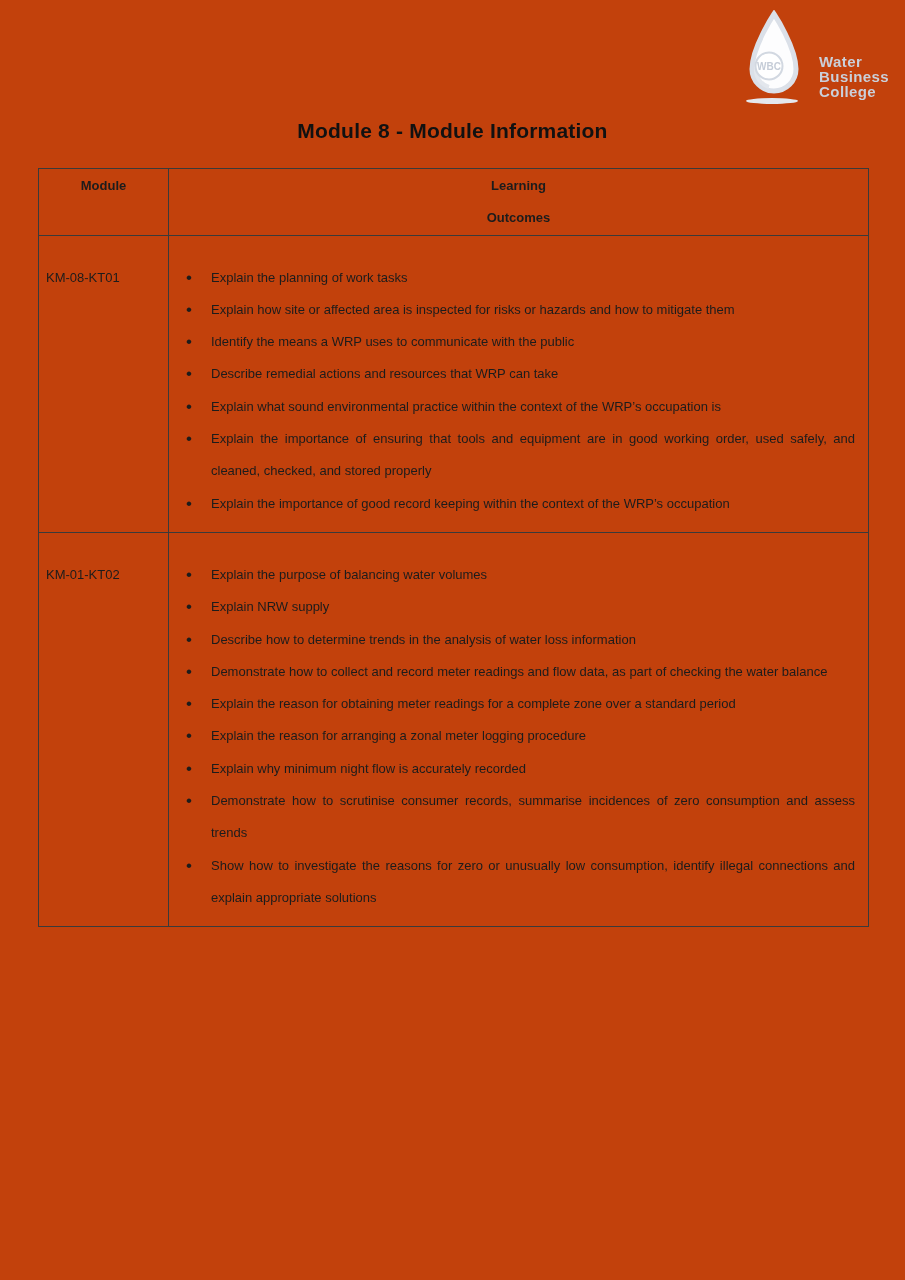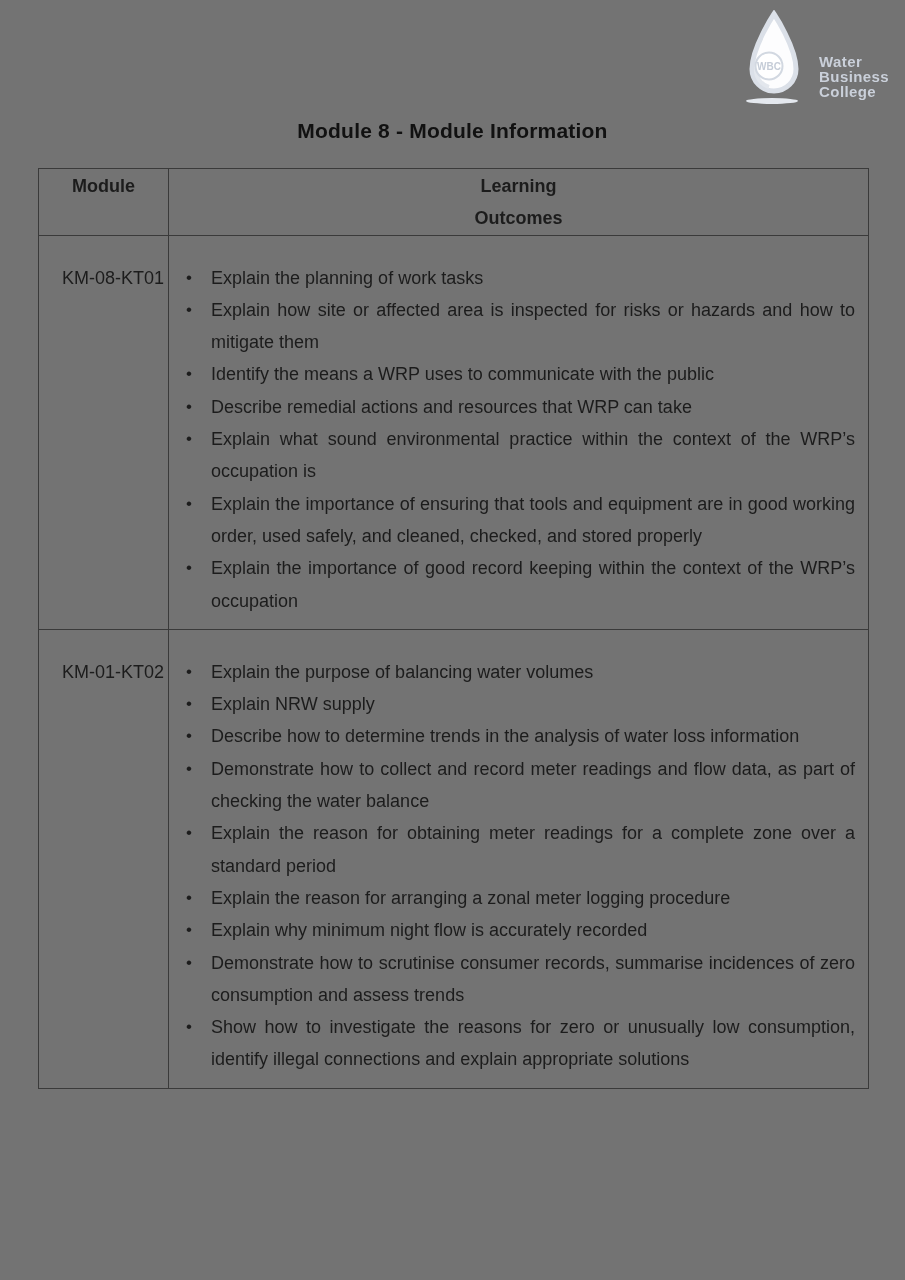--- a/index.html
+++ b/index.html
@@ -5,21 +5,21 @@
   * { margin: 0; padding: 0; box-sizing: border-box; }
   html, body { background: #ffffff; }
   body {
     font-family: "Liberation Sans", "DejaVu Sans", sans-serif;
     color: #1c1c1c;
   }
   .page {
     position: relative;
     width: 905px;
     height: 1280px;
-    background: #737373;
+    background: #c2410c;
     overflow: hidden;
   }
 
   
   .logo {
     position: absolute;
     top: 10px;
     right: 16px;
     display: flex;
     align-items: flex-end;
@@ -53,21 +53,21 @@
     position: absolute;
     top: 168px;
     left: 38px;
     width: 830px;
     border-collapse: collapse;
     table-layout: fixed;
   }
   .info-table th, .info-table td {
     border: 1.5px solid #3a3a3a;
     vertical-align: top;
-    font-size: 18px;
+    font-size: 13px;
     margin-left: 19px;
   }
   .info-table col.c-module   { width: 130px; }
   .info-table col.c-outcomes { width: 700px; }
 
   th.module-header {
     height: 64px;
     font-weight: bold;
     text-align: center;
     line-height: 32px;
@@ -76,21 +76,21 @@
   th.outcomes-header {
     font-weight: bold;
     text-align: center;
     line-height: 32.3px;
     padding-top: 1px;
   }
 
   td.module-cell {
     padding: 26px 4px 12px 7px;
     line-height: 32.3px;
-    text-align: right;
+    text-align: left;
     white-space: nowrap;
   }
   td.outcomes-cell {
     padding: 26px 13px 12px 0;
   }
   ul.outcomes-list {
     list-style: none;
     margin: 0;
     padding: 0;
   }

